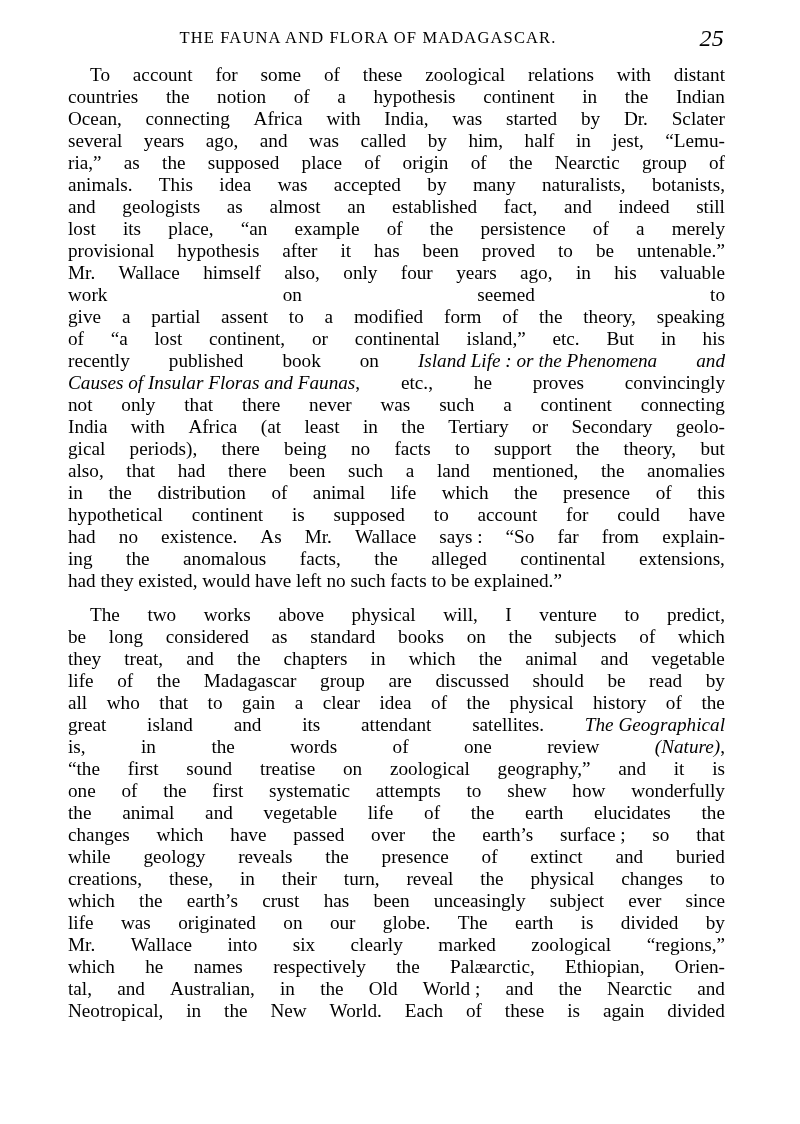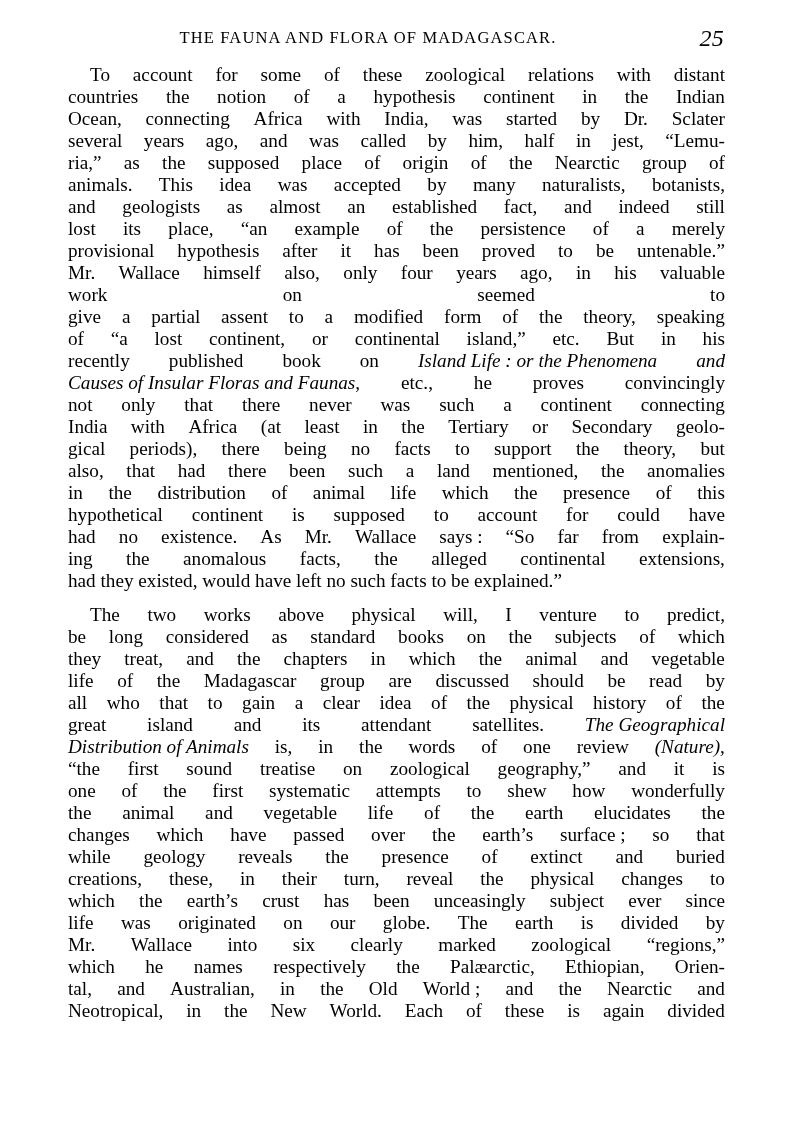--- a/index.html
+++ b/index.html
@@ -445,21 +445,20 @@
         <div class="line j">
           <span class="w">great</span>
           <span class="w">island</span>
           <span class="w">and</span>
           <span class="w">its</span>
           <span class="w">attendant</span>
           <span class="w">satellites.</span>
           <span class="w"><i>The Geographical</i></span>
         </div>
         <div class="line j">
-          <span class="w"><i>Distribution of Animals</i></span>
           <span class="w">is,</span>
           <span class="w">in</span>
           <span class="w">the</span>
           <span class="w">words</span>
           <span class="w">of</span>
           <span class="w">one</span>
           <span class="w">review</span>
           <span class="w"><i>(Nature)</i>,</span>
         </div>
         <div class="line j">

